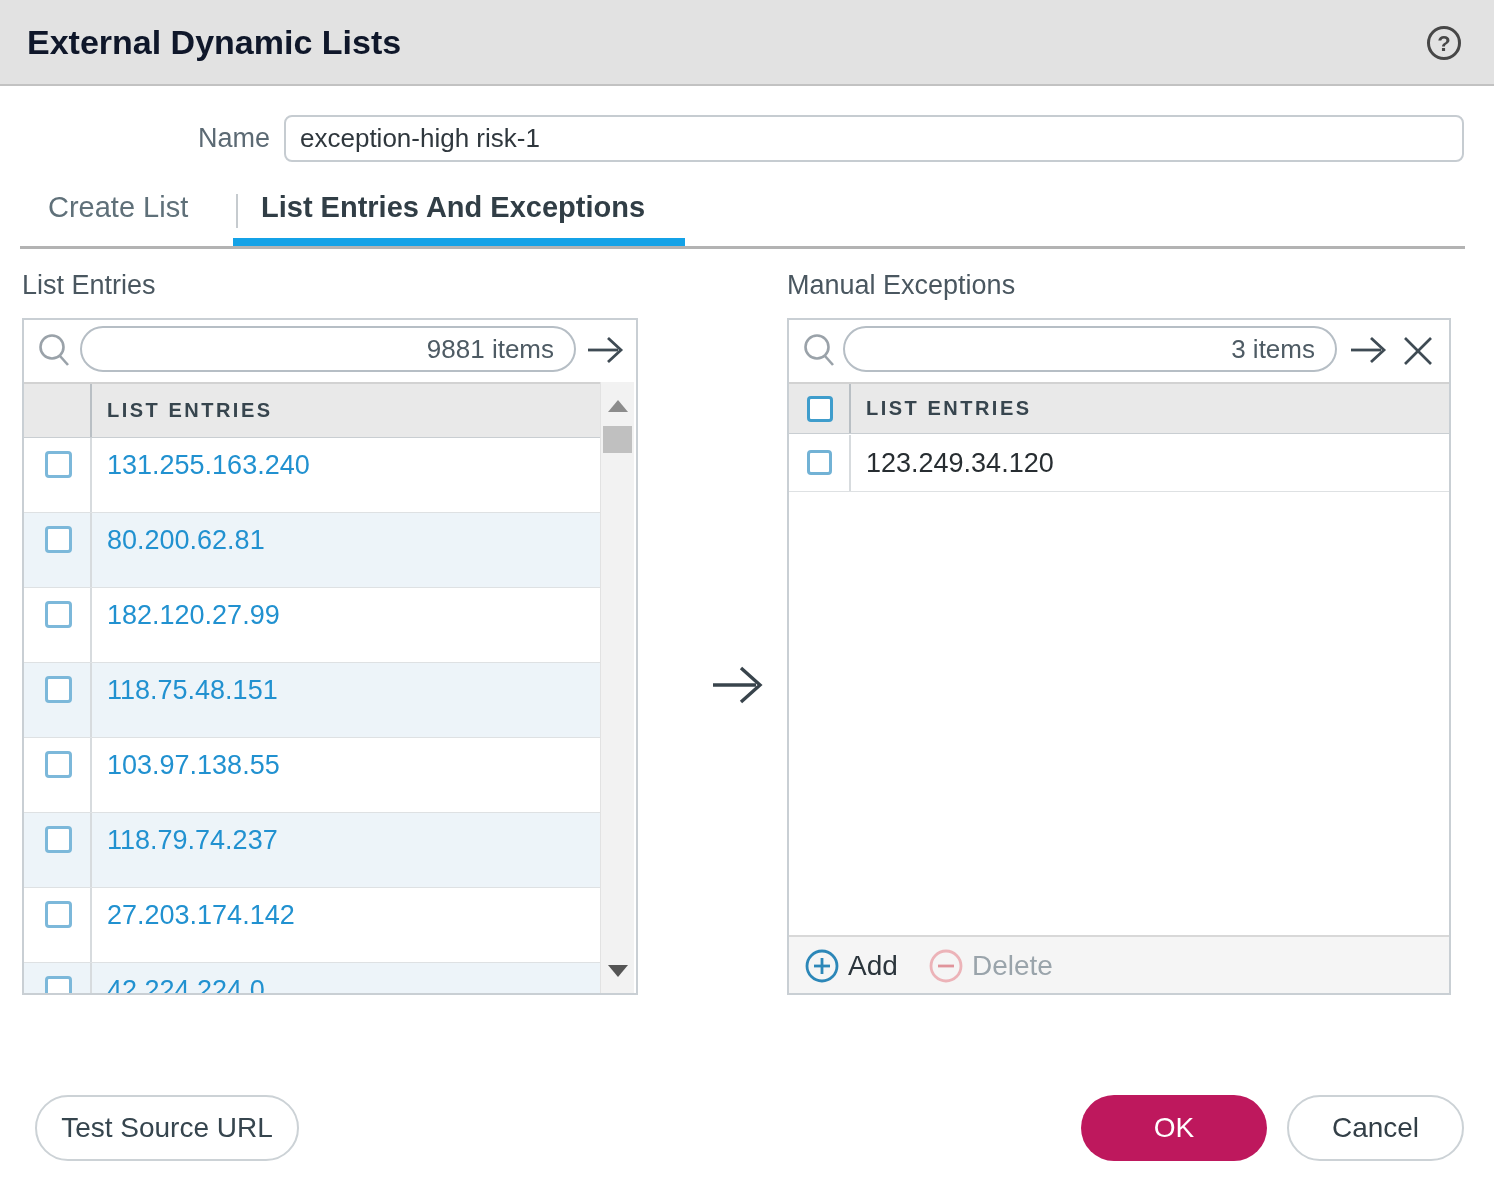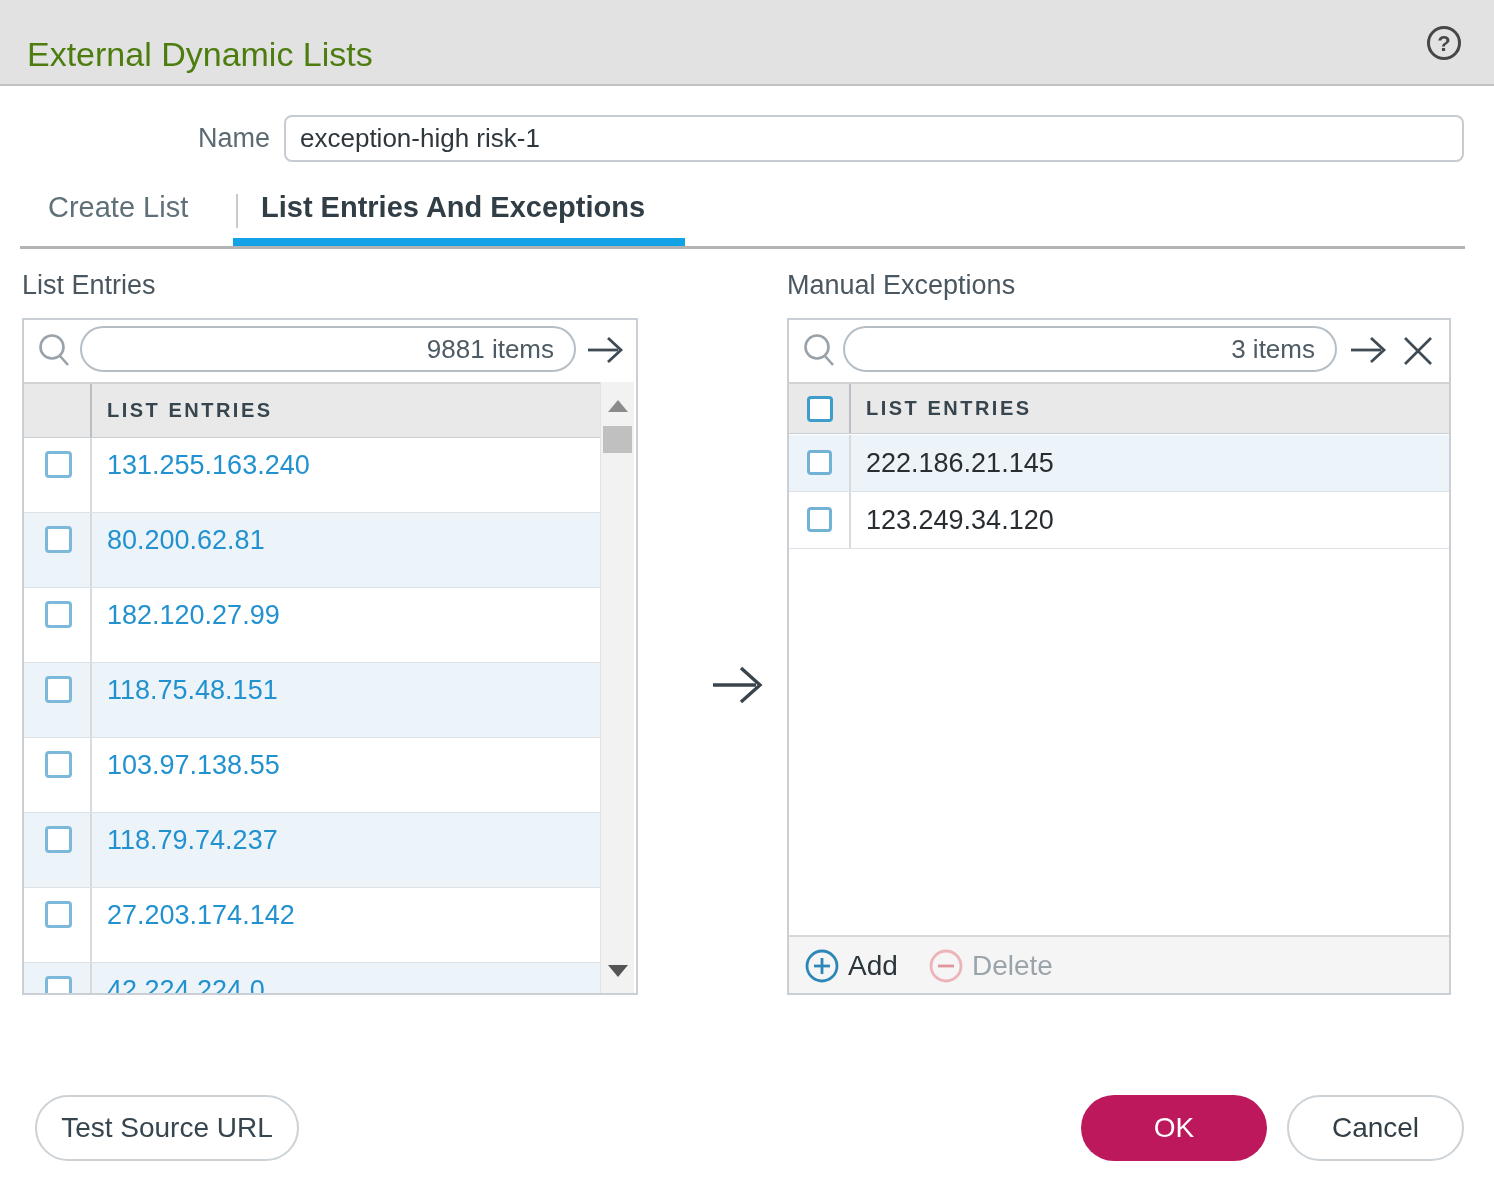--- a/index.html
+++ b/index.html
@@ -4,21 +4,21 @@
 <style>
   * { margin:0; padding:0; box-sizing:border-box; }
   html,body { background:#fff; }
   body { font-family:"Liberation Sans","DejaVu Sans",sans-serif; color:#2c363d; }
   #app { position:relative; width:1494px; height:1200px; background:#fff; overflow:hidden; }
 
   
   .titlebar { position:absolute; left:0; top:0; width:1494px; height:86px;
     background:#e2e2e2; border-bottom:2px solid #c2c2c2; }
   .titlebar h1 { position:absolute; left:27px; top:0; line-height:84px;
-    font-size:34px; font-weight:400; color:#4d7c0f;margin-top:12px; }
+    font-size:34px; font-weight:700; color:#0f172a; }
   .help-btn { position:absolute; right:32px; top:25px; width:36px; height:36px; cursor:pointer; }
 
   
   .name-label { position:absolute; left:0; top:123px; width:270px; text-align:right;
     font-size:27px; color:#5c6a74; }
   .name-input { position:absolute; left:284px; top:115px; width:1180px; height:47px;
     border:2px solid #c6ccd1; border-radius:8px; padding:0 14px; font-size:26px;
     color:#2f373d; font-family:inherit; background:#fff; outline:none; }
 
   
@@ -268,26 +268,20 @@
     </div>
 
     <div class="thead">
       <div class="th-cb-cell">
         <span class="cb-header"></span>
       </div>
       <div class="th-label">LIST ENTRIES</div>
     </div>
 
     <div class="rows">
-      <div class="row alt">
-        <div class="cb-cell">
-            <span class="cb"></span>
-          </div>
-        <span class="ip">222.186.21.145</span>
-      </div>
       <div class="row">
         <div class="cb-cell">
             <span class="cb"></span>
           </div>
         <span class="ip">123.249.34.120</span>
       </div>
     </div>
 
     <div class="panel-footer">
       <div class="footer-action action-add">

